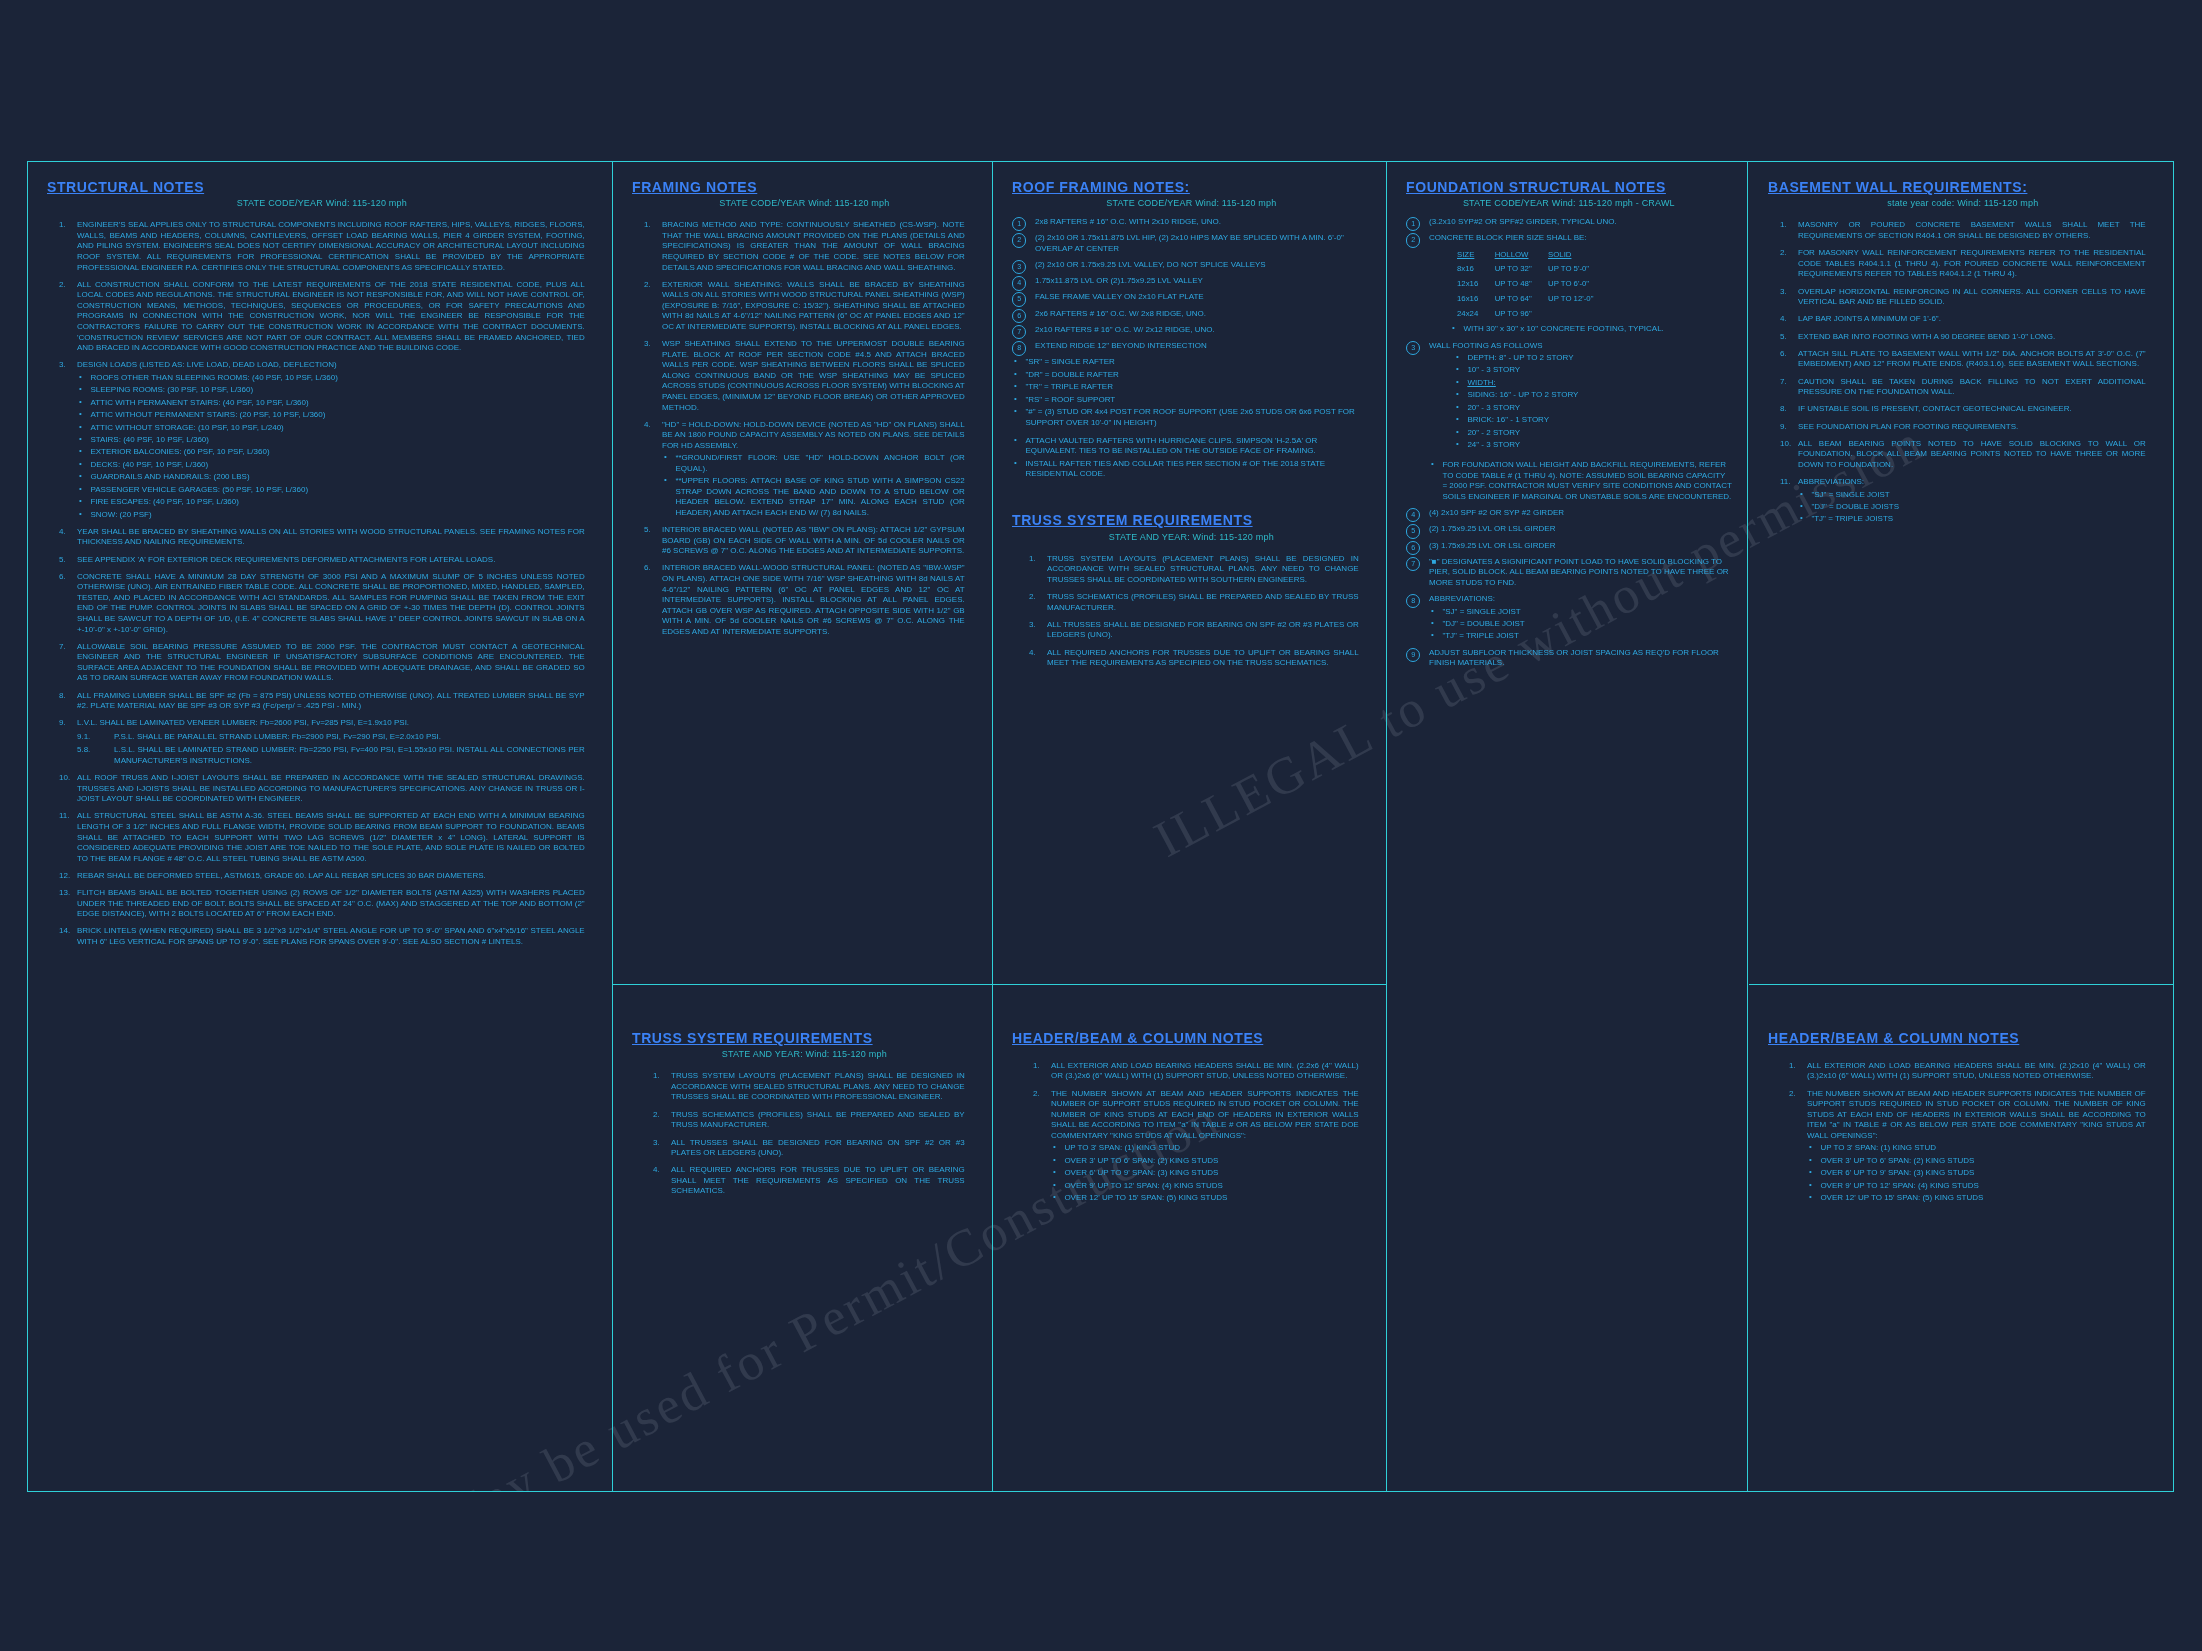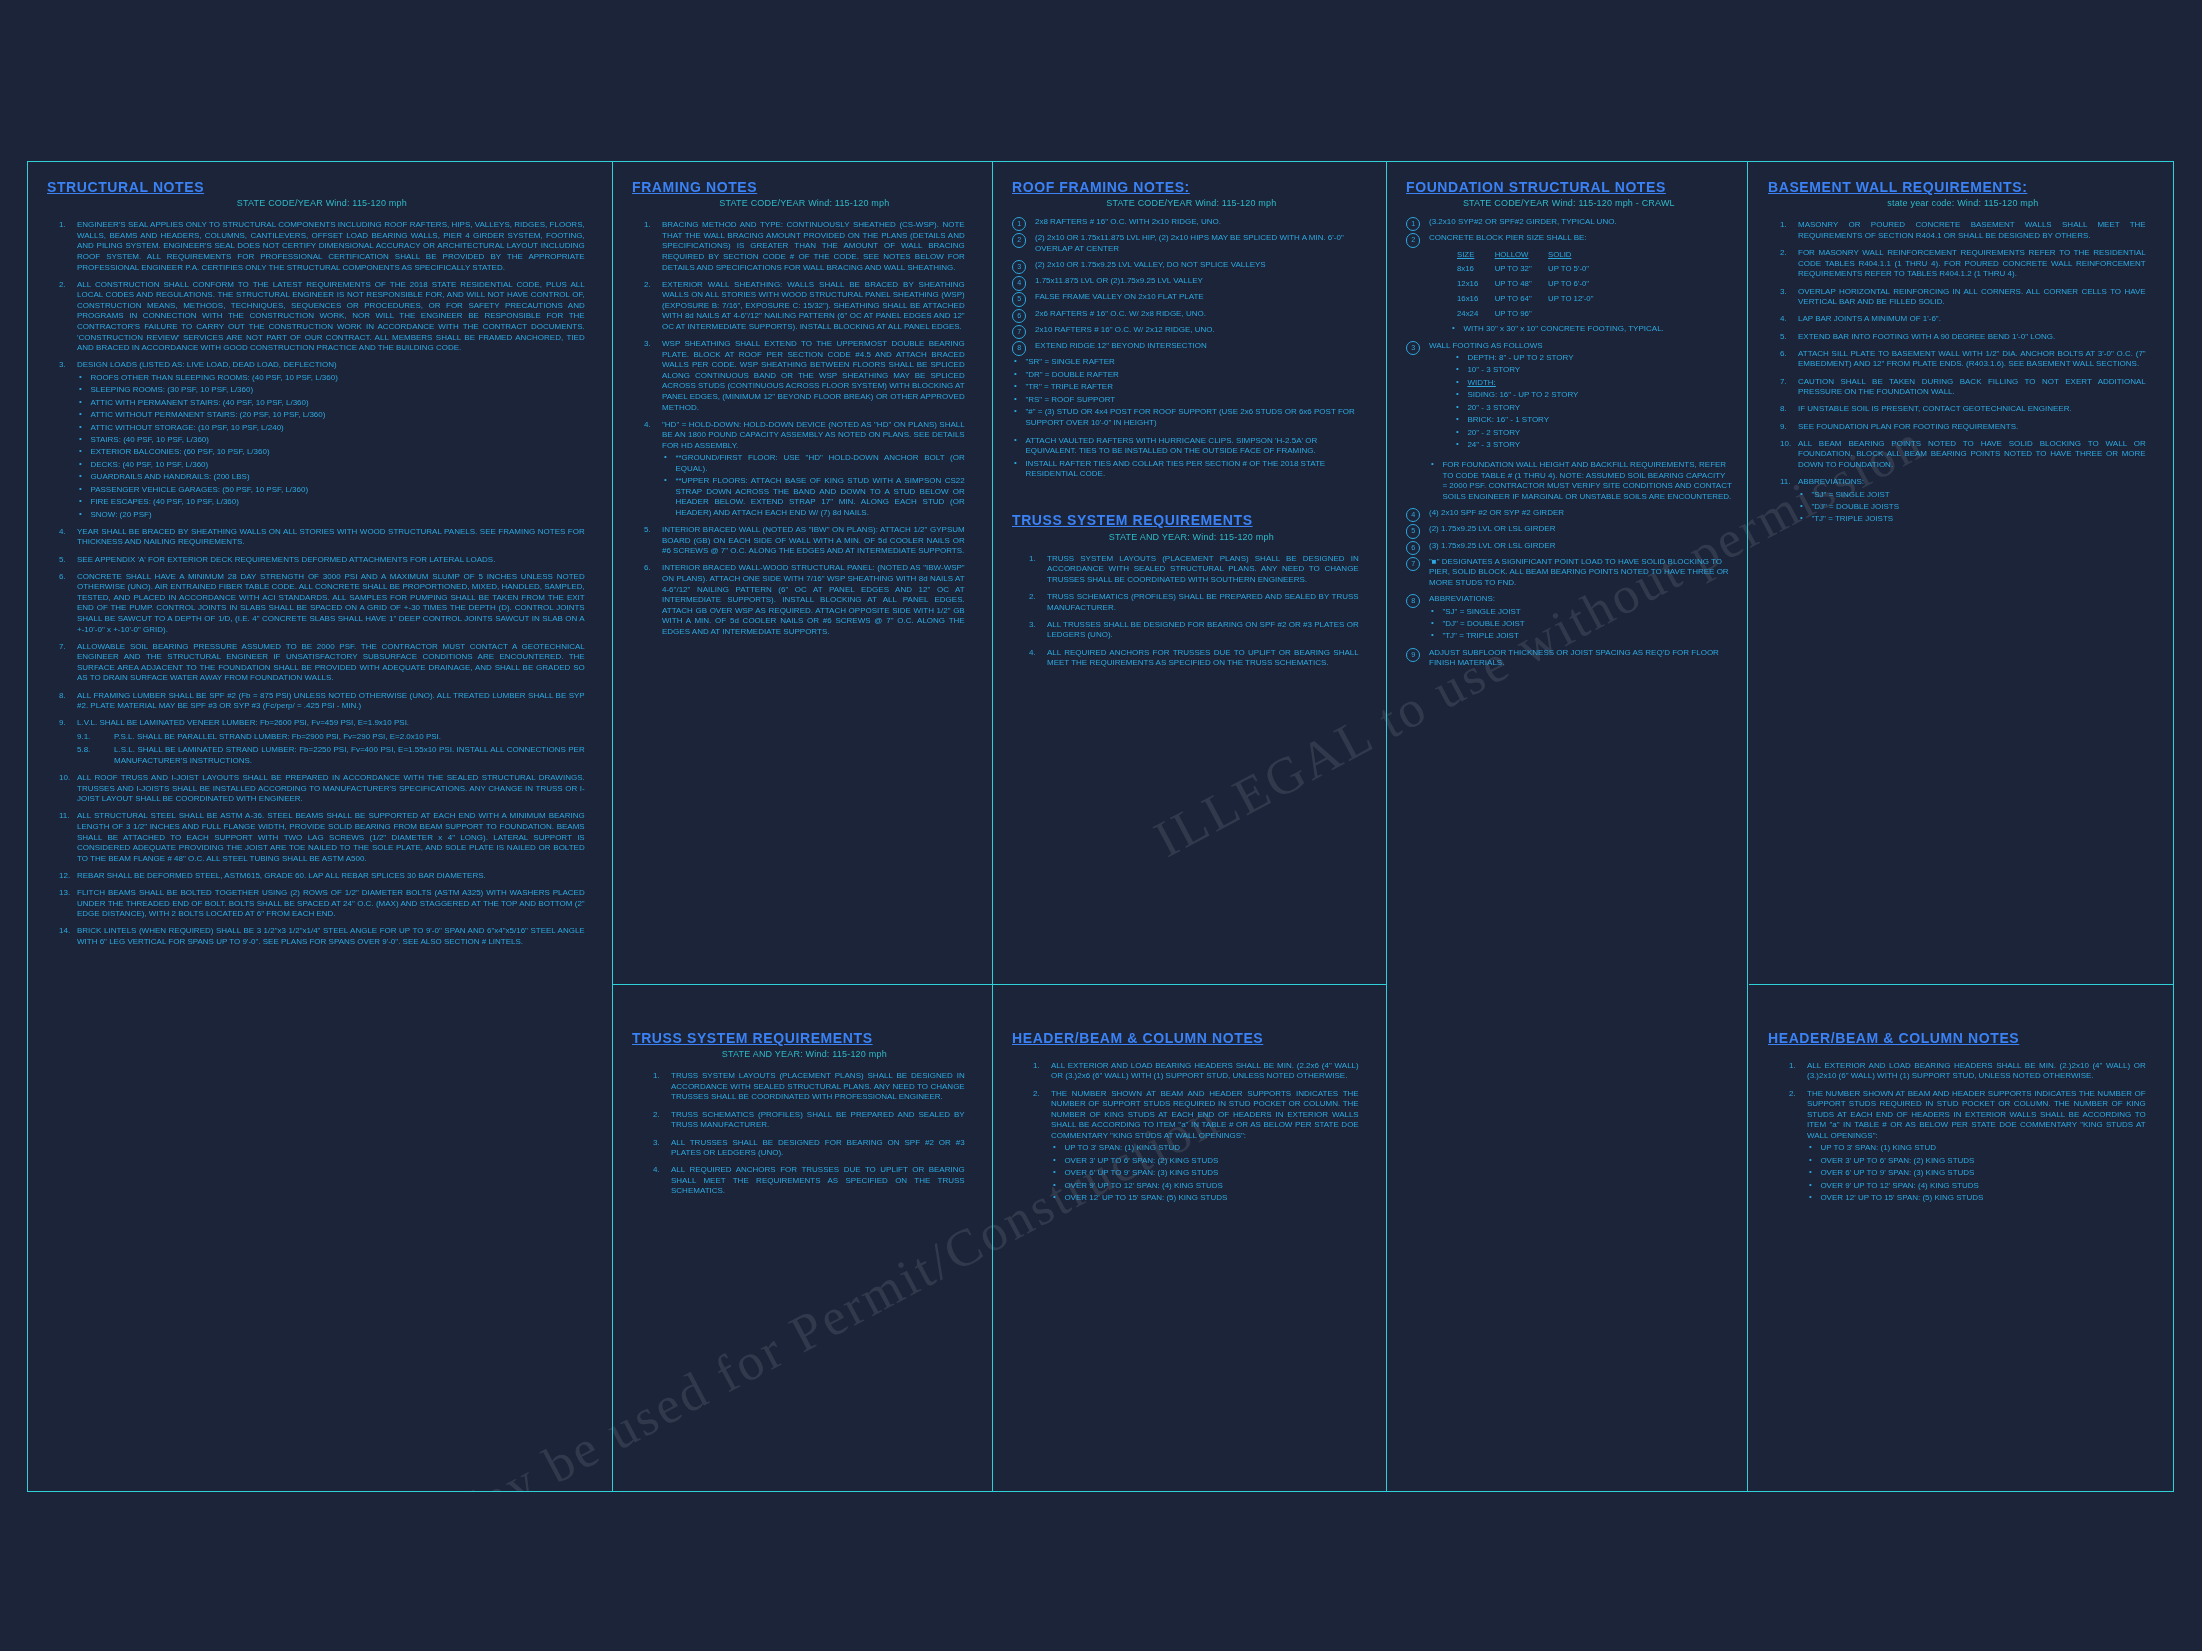--- a/index.html
+++ b/index.html
@@ -69,21 +69,21 @@
             <li>FIRE ESCAPES: (40 PSF, 10 PSF, L/360)</li>
             <li>SNOW: (20 PSF)</li>
           </ul>
         </li>
         <li>YEAR SHALL BE BRACED BY SHEATHING WALLS ON ALL STORIES WITH WOOD STRUCTURAL PANELS. SEE FRAMING NOTES FOR THICKNESS AND NAILING REQUIREMENTS.</li>
         <li>SEE APPENDIX 'A' FOR EXTERIOR DECK REQUIREMENTS DEFORMED ATTACHMENTS FOR LATERAL LOADS.</li>
         <li>CONCRETE SHALL HAVE A MINIMUM 28 DAY STRENGTH OF 3000 PSI AND A MAXIMUM SLUMP OF 5 INCHES UNLESS NOTED OTHERWISE (UNO). AIR ENTRAINED FIBER TABLE CODE. ALL CONCRETE SHALL BE PROPORTIONED, MIXED, HANDLED, SAMPLED, TESTED, AND PLACED IN ACCORDANCE WITH ACI STANDARDS. ALL SAMPLES FOR PUMPING SHALL BE TAKEN FROM THE EXIT END OF THE PUMP. CONTROL JOINTS IN SLABS SHALL BE SPACED ON A GRID OF +-30 TIMES THE DEPTH (D). CONTROL JOINTS SHALL BE SAWCUT TO A DEPTH OF 1/D, (I.E. 4" CONCRETE SLABS SHALL HAVE 1" DEEP CONTROL JOINTS SAWCUT IN SLAB ON A +-10'-0" x +-10'-0" GRID).</li>
         <li>ALLOWABLE SOIL BEARING PRESSURE ASSUMED TO BE 2000 PSF. THE CONTRACTOR MUST CONTACT A GEOTECHNICAL ENGINEER AND THE STRUCTURAL ENGINEER IF UNSATISFACTORY SUBSURFACE CONDITIONS ARE ENCOUNTERED. THE SURFACE AREA ADJACENT TO THE FOUNDATION SHALL BE PROVIDED WITH ADEQUATE DRAINAGE, AND SHALL BE GRADED SO AS TO DRAIN SURFACE WATER AWAY FROM FOUNDATION WALLS.</li>
         <li>ALL FRAMING LUMBER SHALL BE SPF #2 (Fb = 875 PSI) UNLESS NOTED OTHERWISE (UNO). ALL TREATED LUMBER SHALL BE SYP #2. PLATE MATERIAL MAY BE SPF #3 OR SYP #3 (Fc/perp/ = .425 PSI - MIN.)</li>
         <li>
-          <span>L.V.L. SHALL BE LAMINATED VENEER LUMBER: Fb=2600 PSI, Fv=459 PSI, E=1.9x10 PSI.</span>
+          <span>L.V.L. SHALL BE LAMINATED VENEER LUMBER: Fb=2600 PSI, Fv=285 PSI, E=1.9x10 PSI.</span>
           <ul class="sublist">
             <li><span class="n">9.1.</span><span>P.S.L. SHALL BE PARALLEL STRAND LUMBER: Fb=2900 PSI, Fv=290 PSI, E=2.0x10 PSI.</span></li>
             <li><span class="n">5.8.</span><span>L.S.L. SHALL BE LAMINATED STRAND LUMBER: Fb=2250 PSI, Fv=400 PSI, E=1.55x10 PSI. INSTALL ALL CONNECTIONS PER MANUFACTURER'S INSTRUCTIONS.</span></li>
           </ul>
         </li>
         <li>ALL ROOF TRUSS AND I-JOIST LAYOUTS SHALL BE PREPARED IN ACCORDANCE WITH THE SEALED STRUCTURAL DRAWINGS. TRUSSES AND I-JOISTS SHALL BE INSTALLED ACCORDING TO MANUFACTURER'S SPECIFICATIONS. ANY CHANGE IN TRUSS OR I-JOIST LAYOUT SHALL BE COORDINATED WITH ENGINEER.</li>
         <li>ALL STRUCTURAL STEEL SHALL BE ASTM A-36. STEEL BEAMS SHALL BE SUPPORTED AT EACH END WITH A MINIMUM BEARING LENGTH OF 3 1/2" INCHES AND FULL FLANGE WIDTH, PROVIDE SOLID BEARING FROM BEAM SUPPORT TO FOUNDATION. BEAMS SHALL BE ATTACHED TO EACH SUPPORT WITH TWO LAG SCREWS (1/2" DIAMETER x 4" LONG). LATERAL SUPPORT IS CONSIDERED ADEQUATE PROVIDING THE JOIST ARE TOE NAILED TO THE SOLE PLATE, AND SOLE PLATE IS NAILED OR BOLTED TO THE BEAM FLANGE # 48" O.C. ALL STEEL TUBING SHALL BE ASTM A500.</li>
         <li>REBAR SHALL BE DEFORMED STEEL, ASTM615, GRADE 60. LAP ALL REBAR SPLICES 30 BAR DIAMETERS.</li>
         <li>FLITCH BEAMS SHALL BE BOLTED TOGETHER USING (2) ROWS OF 1/2" DIAMETER BOLTS (ASTM A325) WITH WASHERS PLACED UNDER THE THREADED END OF BOLT. BOLTS SHALL BE SPACED AT 24" O.C. (MAX) AND STAGGERED AT THE TOP AND BOTTOM (2" EDGE DISTANCE), WITH 2 BOLTS LOCATED AT 6" FROM EACH END.</li>
         <li>BRICK LINTELS (WHEN REQUIRED) SHALL BE 3 1/2"x3 1/2"x1/4" STEEL ANGLE FOR UP TO 9'-0" SPAN AND 6"x4"x5/16" STEEL ANGLE WITH 6" LEG VERTICAL FOR SPANS UP TO 9'-0". SEE PLANS FOR SPANS OVER 9'-0". SEE ALSO SECTION # LINTELS.</li>

